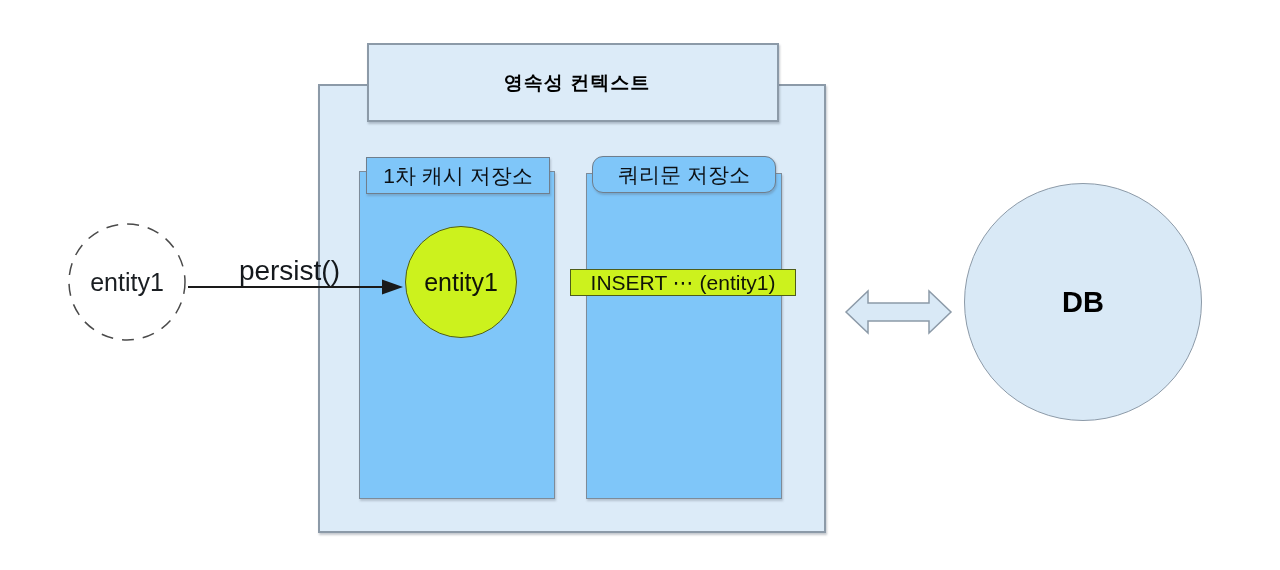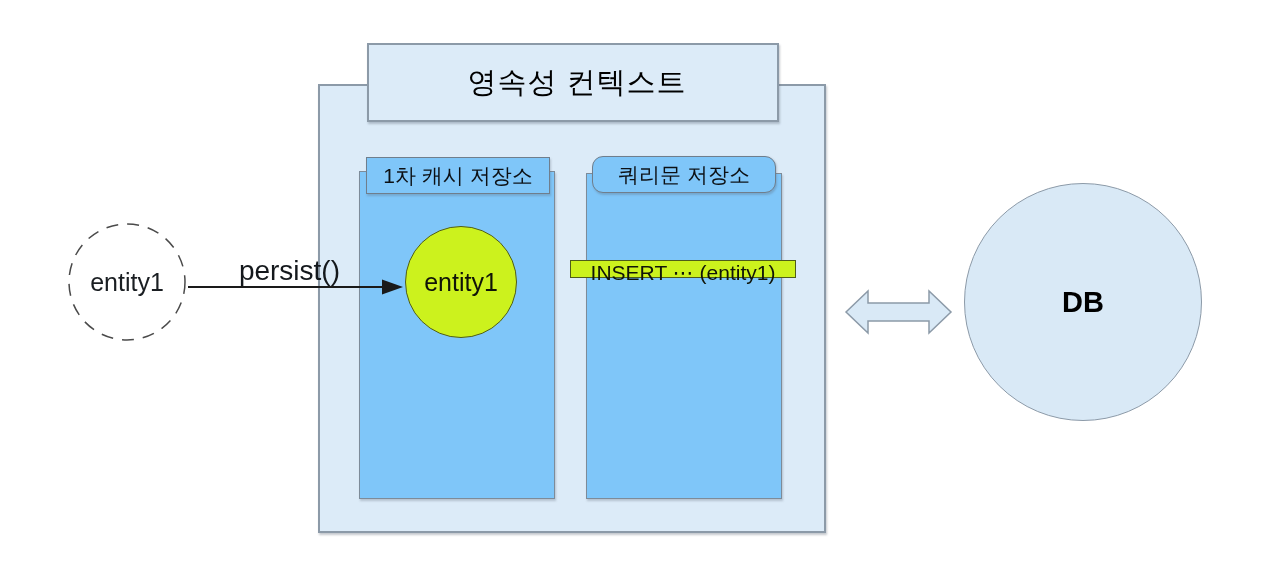--- a/index.html
+++ b/index.html
@@ -23,21 +23,21 @@
     z-index:1;box-sizing:border-box;
   }
   .title-box{
     position:absolute;left:367px;top:43px;width:412px;height:79px;
     background:var(--container-fill);
     border:2px solid var(--border-gray);
     box-shadow:1px 2px 2px rgba(90,100,115,.35);
     z-index:2;box-sizing:border-box;
     display:flex;align-items:center;justify-content:center;
   }
-  .title-box span{font-size:29px;font-weight:normal;color:#000;letter-spacing:1px;margin-left:8px;}
+  .title-box span{font-size:19px;font-weight:bold;color:#000;letter-spacing:1px;margin-left:8px;}
 
   .store-box{
     position:absolute;background:var(--store-fill);
     border:1.5px solid #7d8b99;box-sizing:border-box;
     box-shadow:1px 1.5px 2px rgba(90,100,115,.3);
     z-index:2;
   }
   .store1{left:359px;top:171px;width:196px;height:328px;}
   .store2{left:586px;top:173px;width:196px;height:326px;}
 
@@ -53,24 +53,24 @@
 
   .green-circle{
     position:absolute;left:405px;top:226px;width:112px;height:112px;
     background:var(--green-fill);border:1.5px solid var(--green-border);
     border-radius:50%;box-sizing:border-box;z-index:3;
     display:flex;align-items:center;justify-content:center;
   }
   .green-circle span{font-size:25px;color:#101408;}
 
   .insert-bar{
-    position:absolute;left:570px;top:260px;width:226px;height:18px;
+    position:absolute;left:570px;top:269px;width:226px;height:27px;
     background:var(--green-fill);border:1px solid var(--green-border);
     box-sizing:border-box;z-index:3;
-    display:flex;justify-content:center;
+    display:flex;align-items:center;justify-content:center;
   }
   .insert-bar span{font-size:21px;color:#101408;white-space:nowrap;}
 
   .db-circle{
     position:absolute;left:964px;top:183px;width:238px;height:238px;
     background:var(--db-fill);border:1.5px solid var(--border-gray);
     border-radius:50%;box-sizing:border-box;z-index:1;
     display:flex;align-items:center;justify-content:center;
   }
   .db-circle span{font-size:29px;font-weight:bold;color:#000;}

